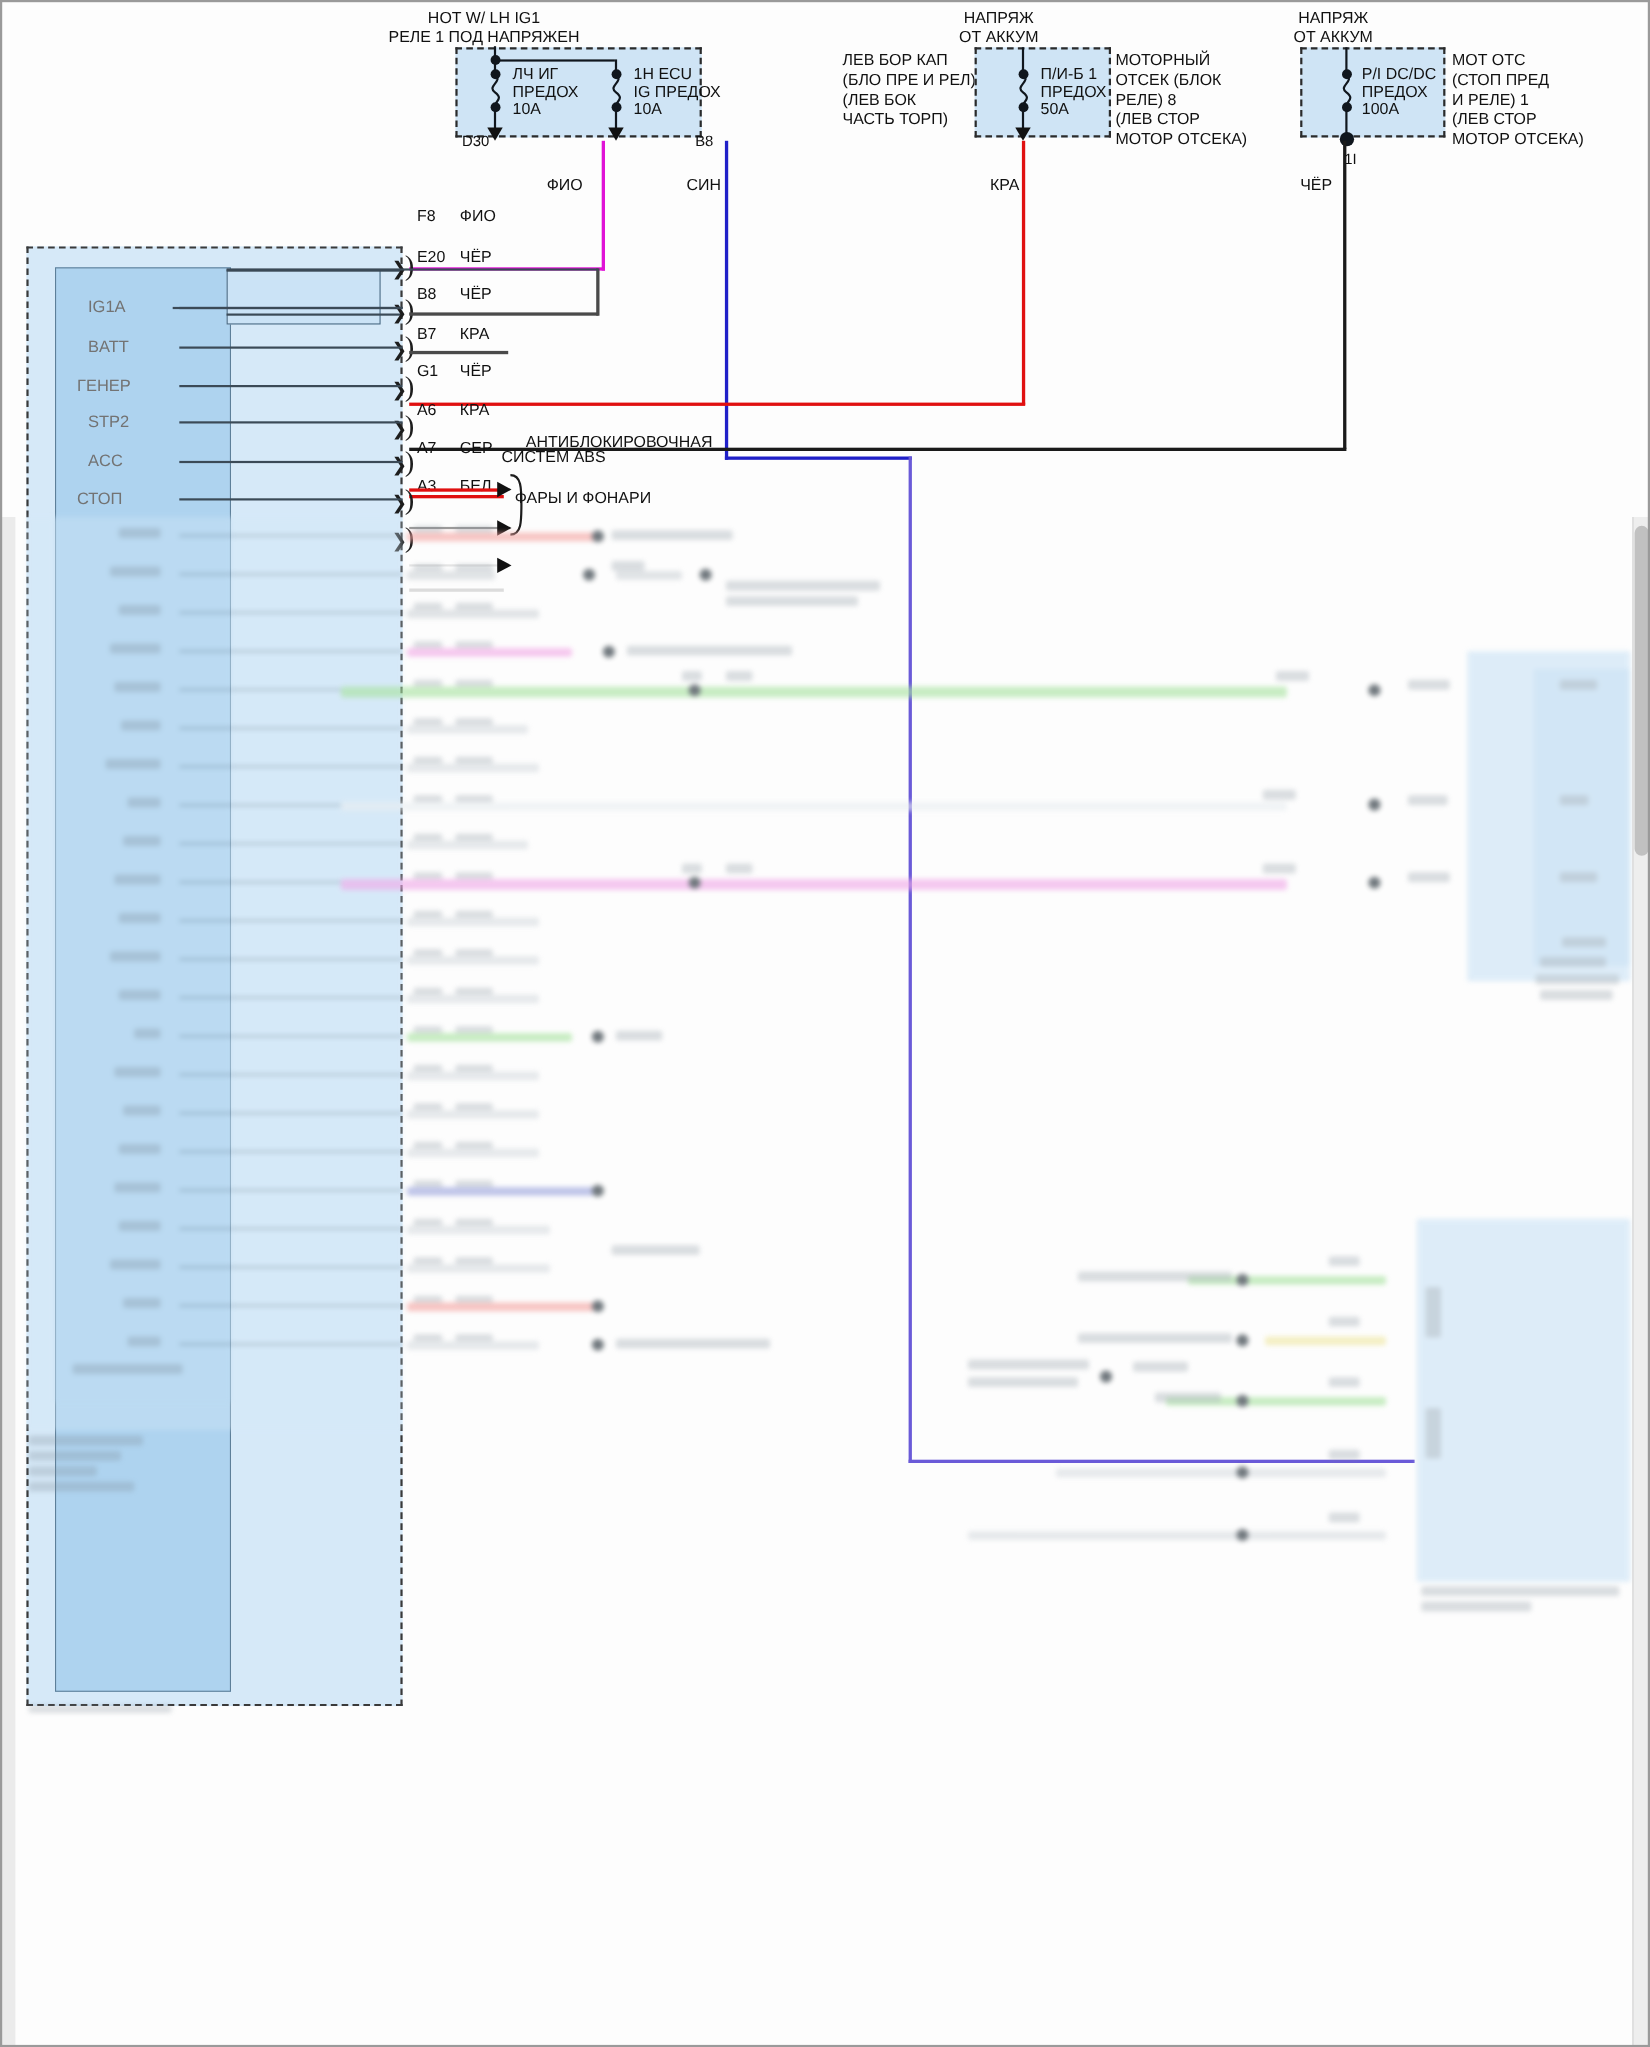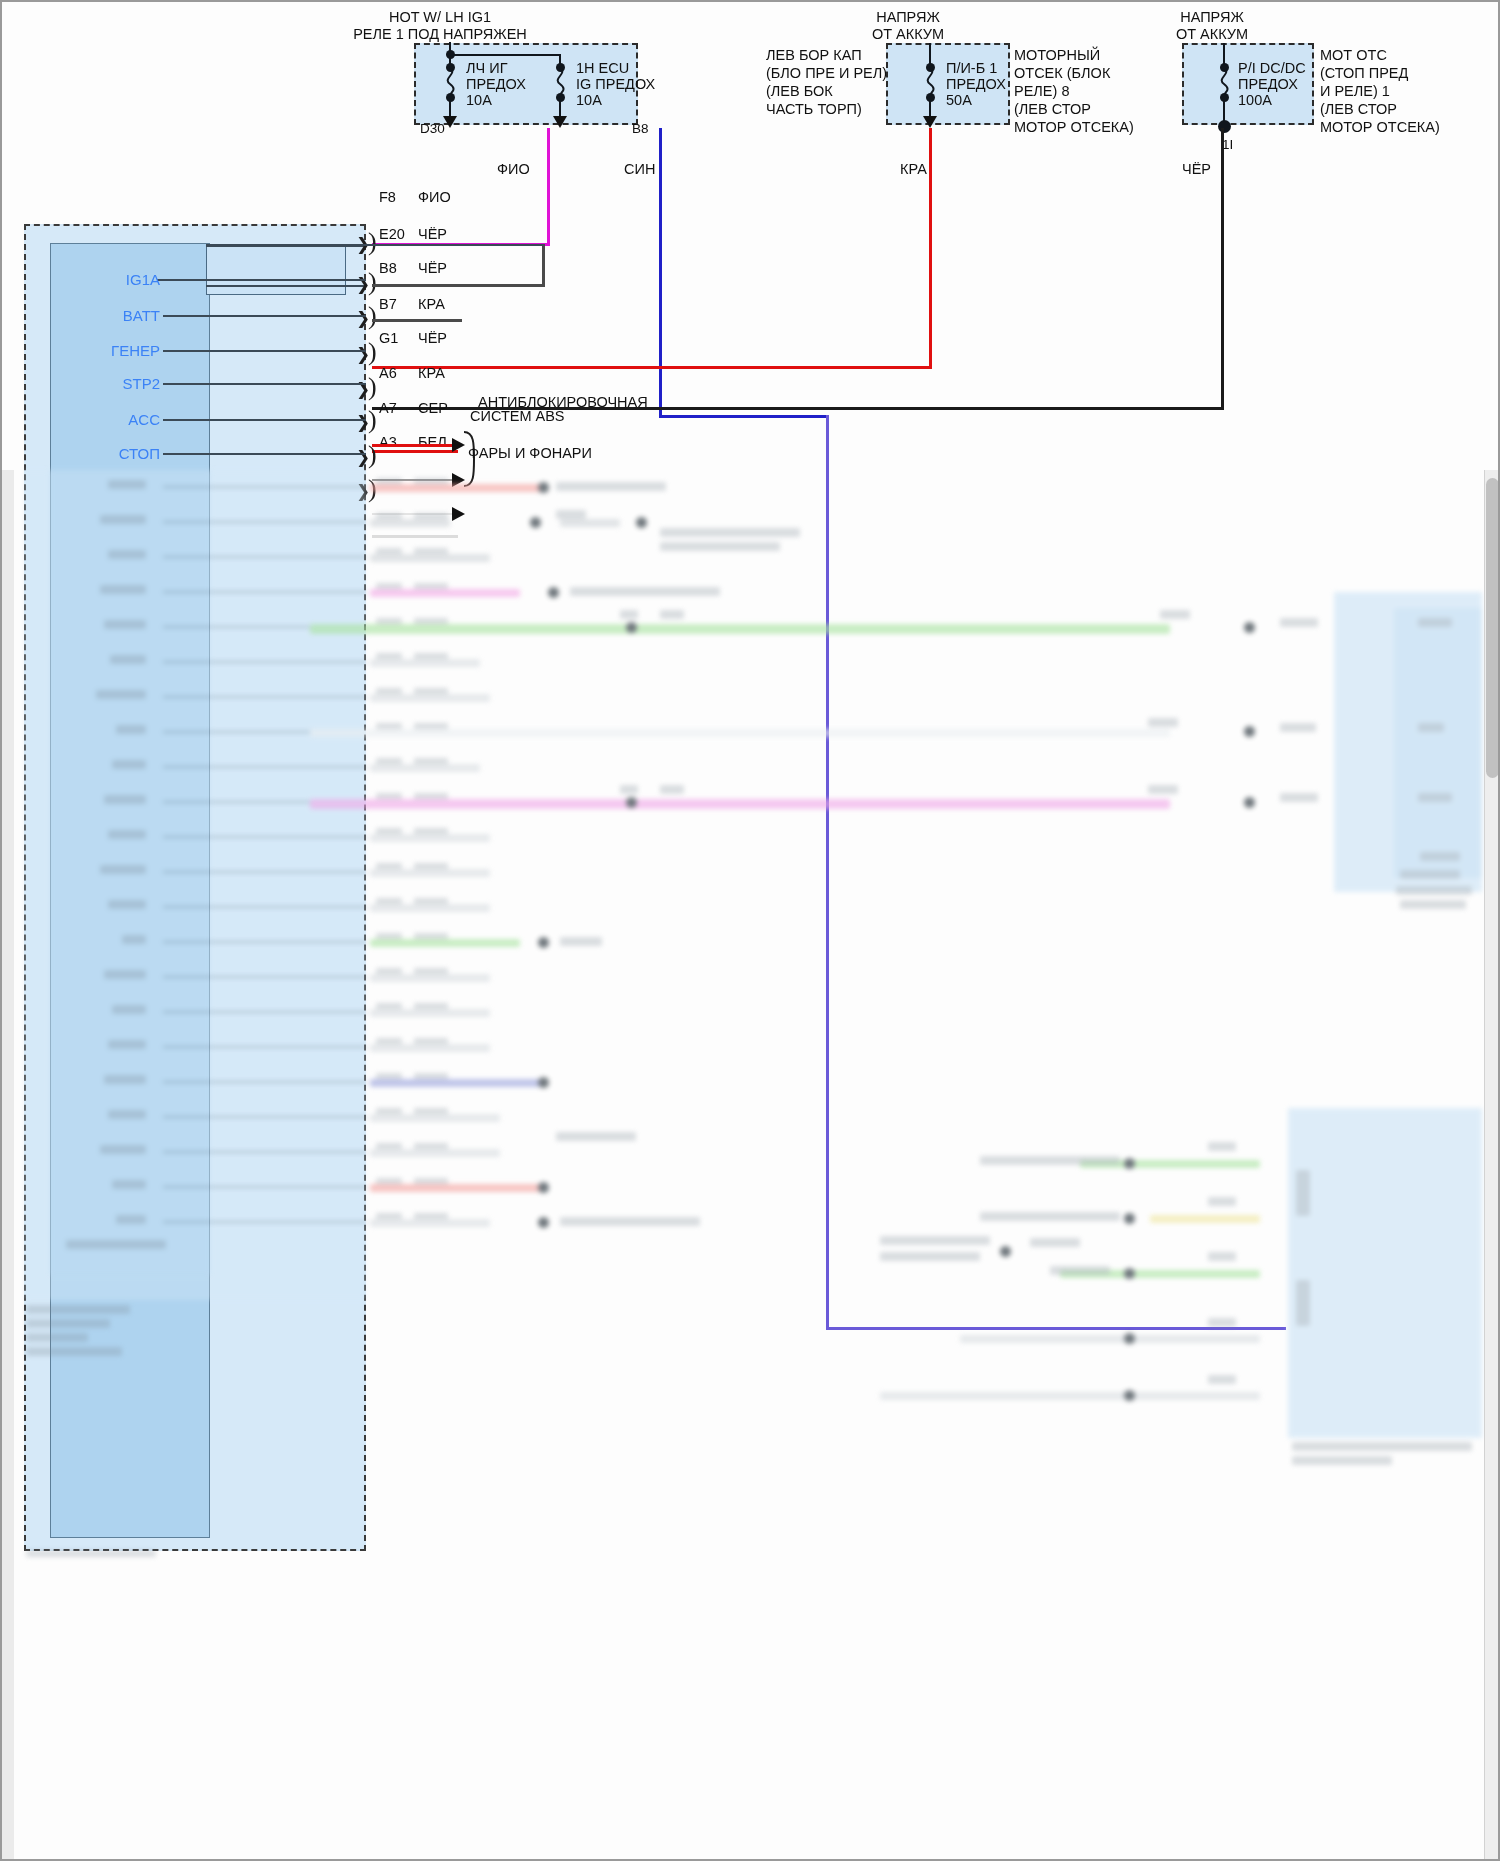--- a/index.html
+++ b/index.html
@@ -41,21 +41,21 @@
     border:1px solid #5d7f99;
   }
   .conn-inner2 {
     position:absolute;
     background:#cbe3f6;
     border:1.4px solid #4a6a84;
   }
 
   
   .pinline { position:absolute; height:1.5px; background:#3b4a57; }
-  .pinlabel { position:absolute; font-size:15px; color:#3b82f6; text-align:right; }
+  .pinlabel { position:absolute; font-size:15px; color:#737373; text-align:left; }
 
   
   .bracket {
     position:absolute; font-size:26px; color:#1d1d1d;
     font-family:"Liberation Serif", serif; line-height:1;
   }
 
   
   .arr-r {
     position:absolute; width:0; height:0;
@@ -285,21 +285,21 @@
   <div class="wire h" style="left:372px; top:479px; width:86px; height:2px; background:#9a9a9a;"></div>
   <div class="arr-r" style="left:452px; top:473px;"></div>
 
   <div class="wire h" style="left:372px; top:513px; width:86px; height:2px; background:#e4e4e4;"></div>
   <div class="arr-r" style="left:452px; top:507px;"></div>
 
   <svg class="abs" style="left:462px; top:430px;" width="20" height="58" viewBox="0 0 20 58">
     <path d="M2,2 C12,2 12,14 12,29 C12,44 12,56 2,56" fill="none" stroke="#1d1d1d" stroke-width="2"></path>
   </svg>
   <div class="txt" style="left:478px; top:394px;">АНТИБЛОКИРОВОЧНАЯ</div>
-  <div class="txt" style="left:470px; top:408px;">СИСТЕМ ABS</div>
+  <div class="txt" style="left:456px; top:408px;">СИСТЕМ ABS</div>
   <div class="txt" style="left:468px; top:445px;">ФАРЫ И ФОНАРИ</div>
 
   <div id="faded">
 
     <div class="blob" style="left:50px; top:0px; width:160px; height:805px; background:#aed3ef;"></div>
     <div class="blob" style="left:24px; top:0px; width:342px; height:830px; background:rgba(214,233,248,.55);"></div>
 
     <div class="row" style="left:163px; top:16px; width:203px;"></div>
     <div class="tiny" style="left:108px; top:10px; width:38px;"></div>
     <div class="row" style="left:163px; top:51px; width:203px;"></div>

